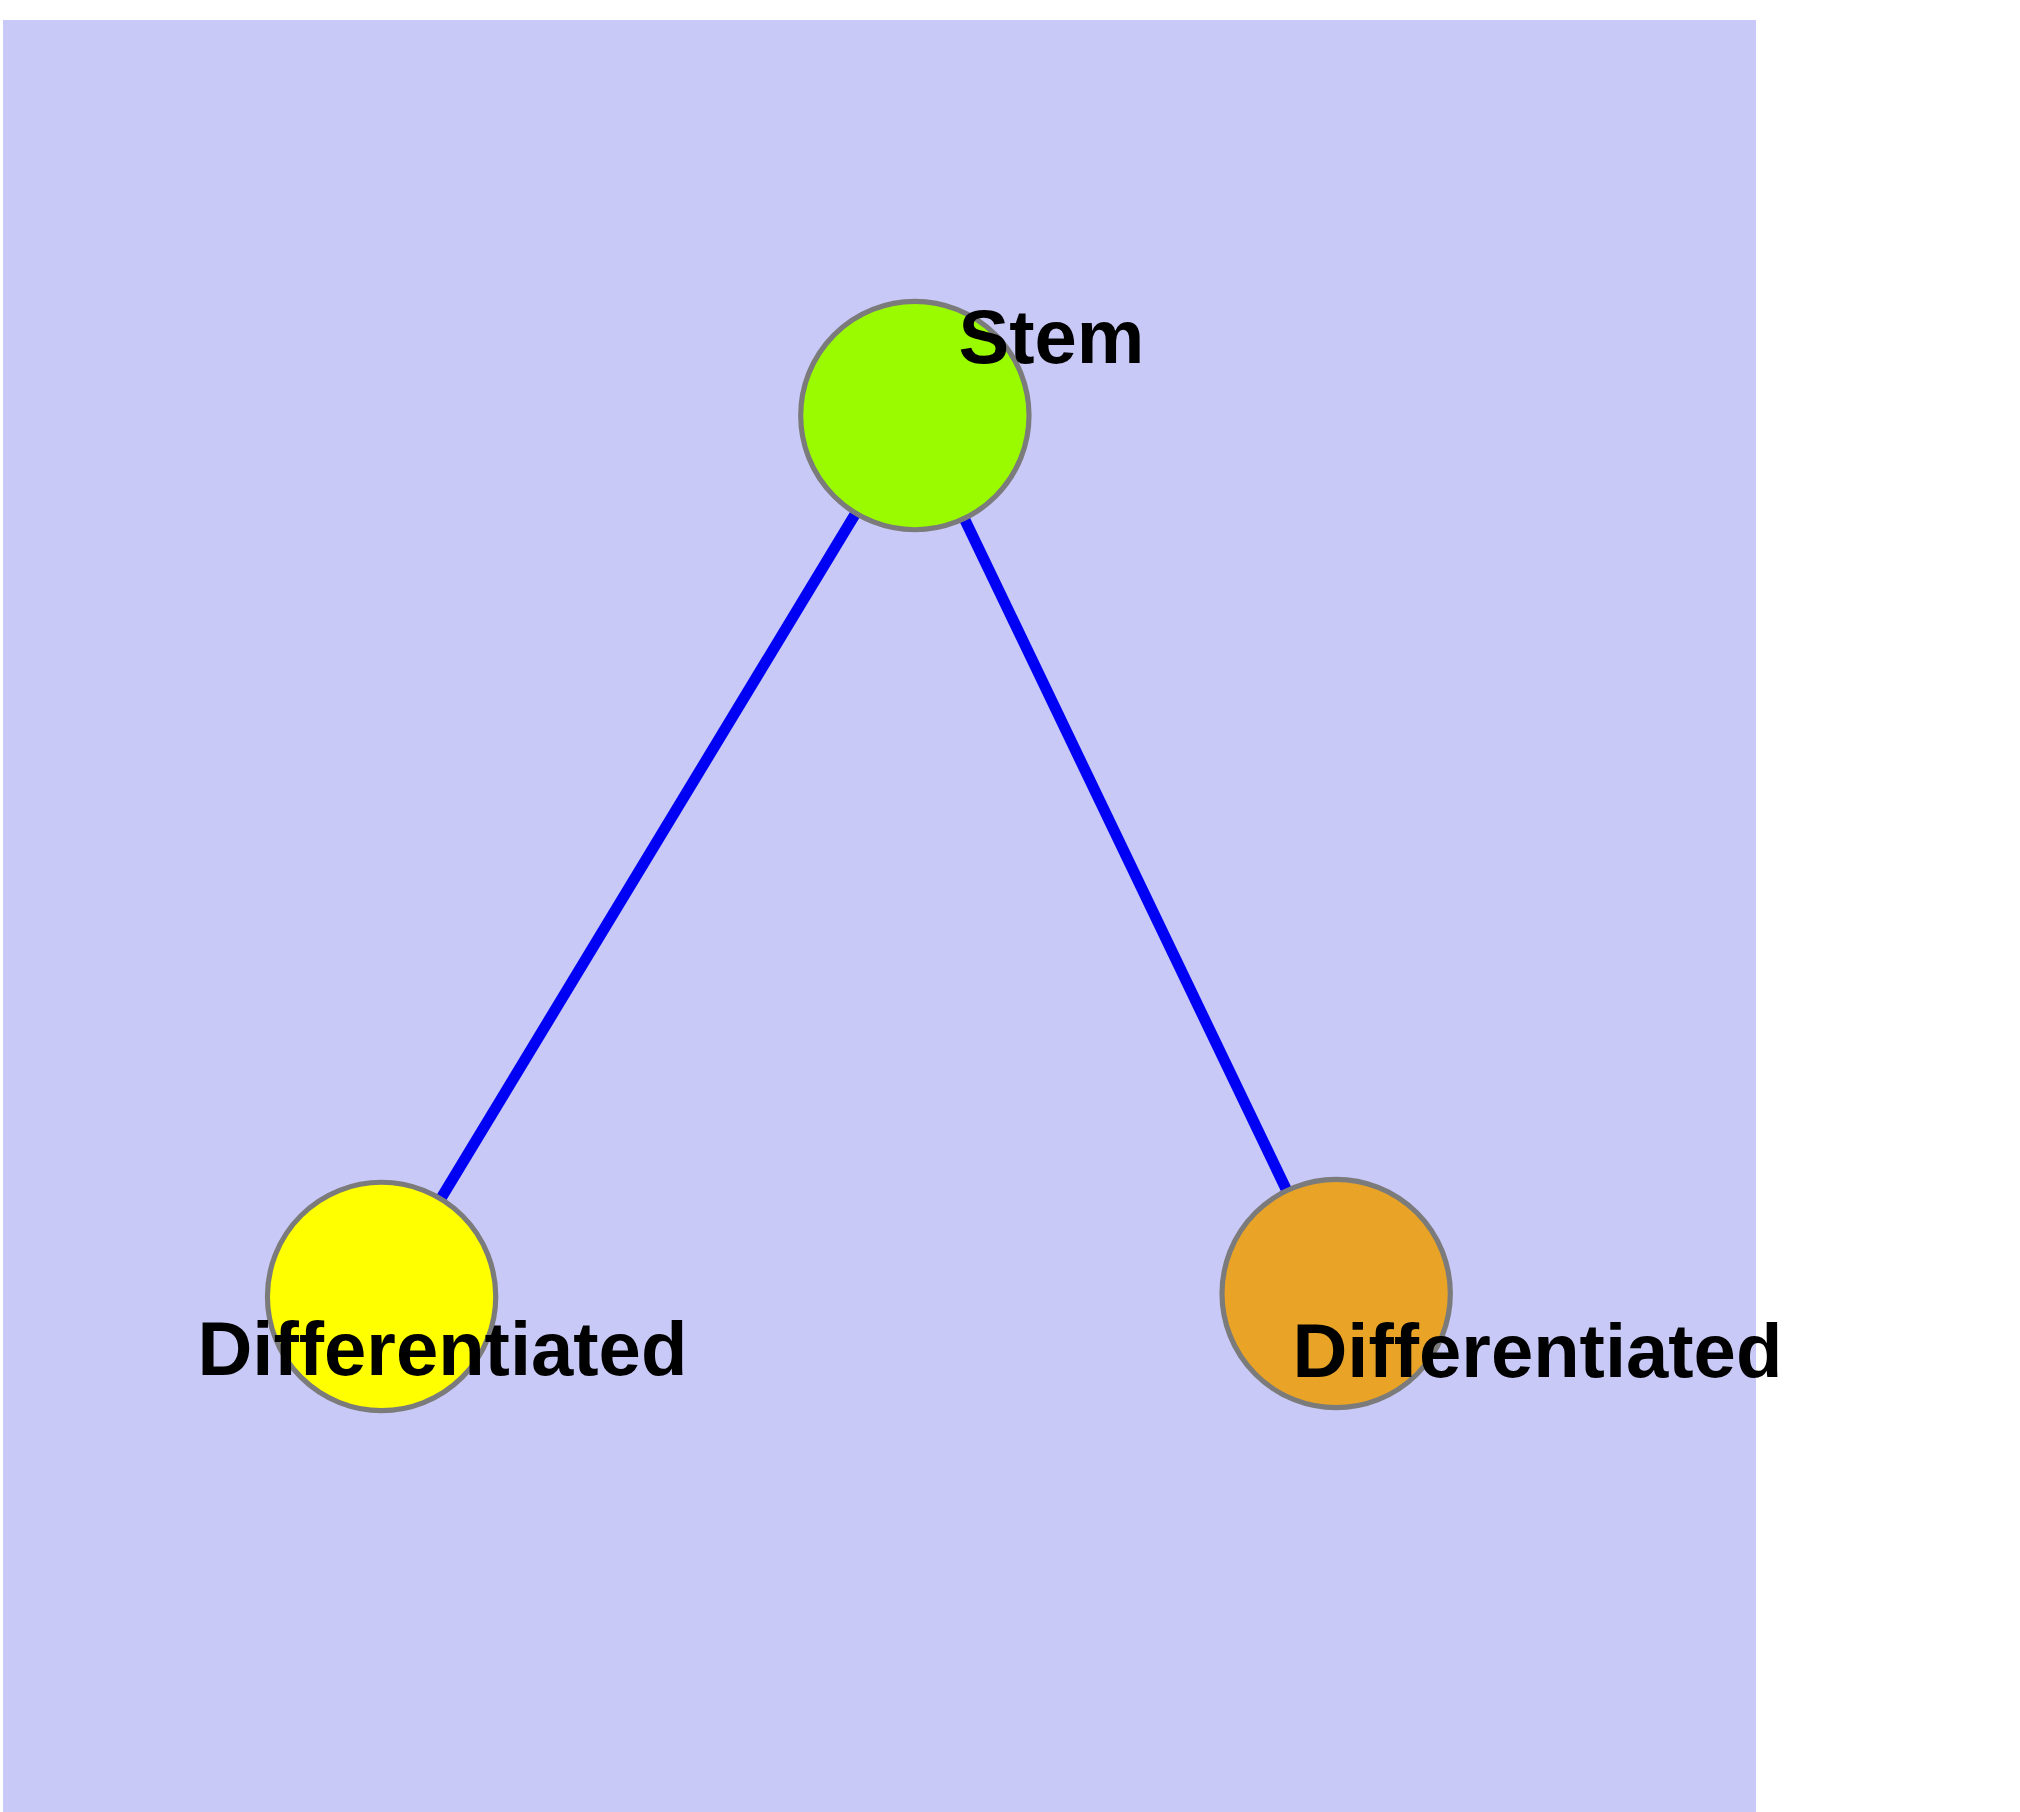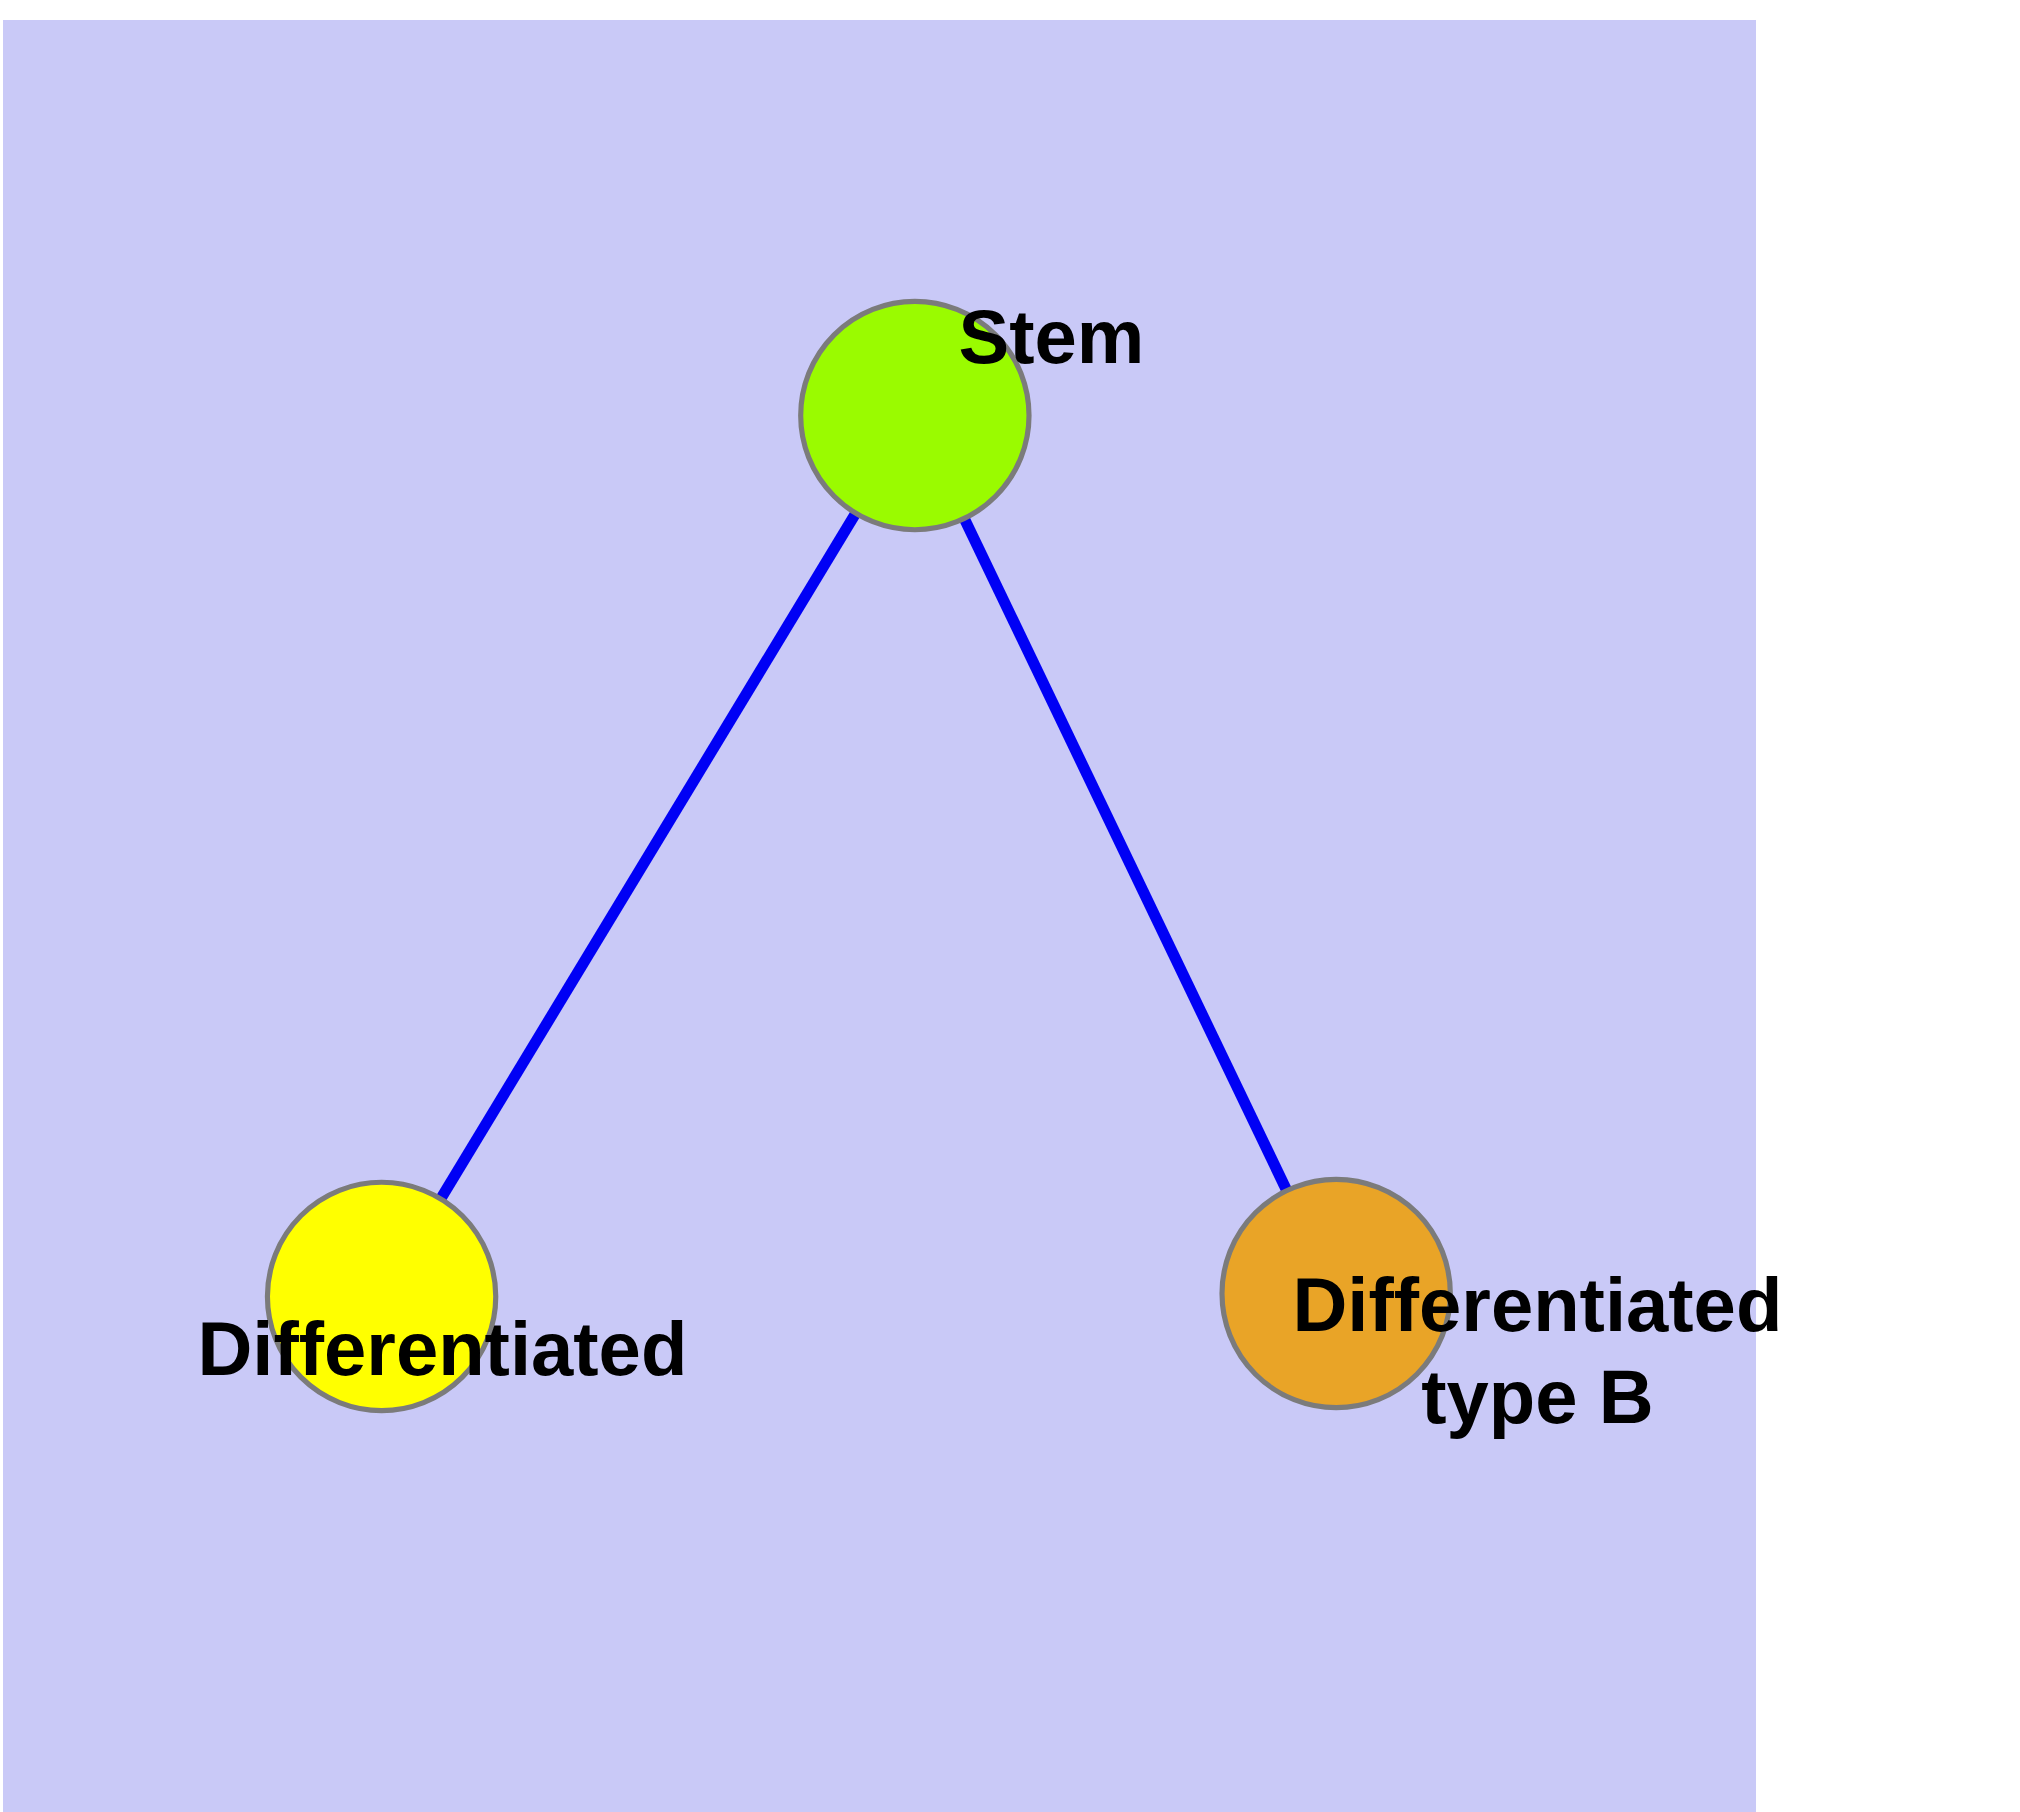--- a/index.html
+++ b/index.html
@@ -62,17 +62,16 @@
   </svg>
 
   <div class="node-label" style="left:1048px; top:317px;">Stem</div>
 
   <div class="node-label" style="left:424px; top:1329px;">
     <span class="label-line">Differentiated</span>
   </div>
 
   <div class="node-label" style="left:1519px; top:1331px;">
     <span class="label-line">Differentiated</span>
-    <span class="label-line">type B</span>
   </div>
 
 </div>
 
 
 </body></html>

